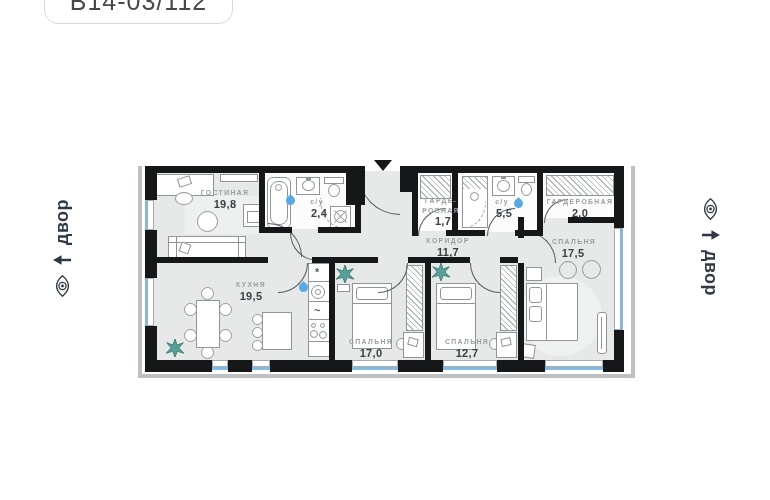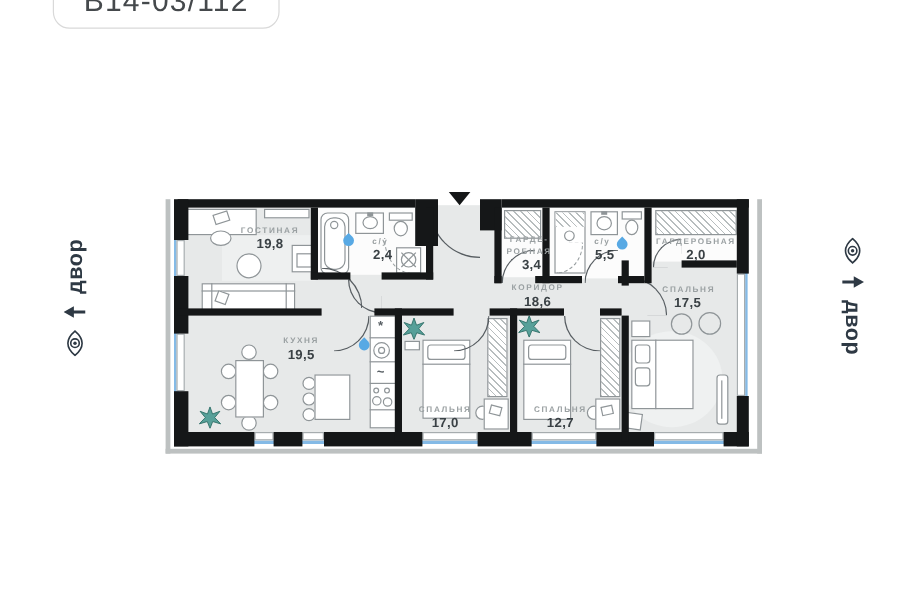--- a/index.html
+++ b/index.html
@@ -272,29 +272,29 @@
   <div class="w" style="left:500px;top:257px;width:18px;height:6px;"></div>
 
   <div class="tri" style="left:374px;top:160px;"></div>
 
   <div class="lbl" style="left:225px;top:188px;">ГОСТИНАЯ</div>
   <div class="num" style="left:225px;top:199px;">19,8</div>
   <div class="lbl" style="left:317px;top:197px;">с/у</div>
   <div class="num" style="left:319px;top:208px;">2,4</div>
   <div class="lbl" style="left:441px;top:196px;">ГАРДЕ-
 РОБНАЯ</div>
-  <div class="num" style="left:443px;top:216px;">3,4</div>
+  <div class="num" style="left:443px;top:216px;">1,7</div>
   <div class="lbl" style="left:502px;top:197px;">с/у</div>
   <div class="num" style="left:504px;top:208px;">5,5</div>
   <div class="lbl" style="left:580px;top:197px;">ГАРДЕРОБНАЯ</div>
   <div class="num" style="left:580px;top:208px;">2,0</div>
   <div class="lbl" style="left:574px;top:237px;">СПАЛЬНЯ</div>
   <div class="num" style="left:573px;top:248px;">17,5</div>
   <div class="lbl" style="left:448px;top:236px;">КОРИДОР</div>
-  <div class="num" style="left:448px;top:247px;">18,6</div>
+  <div class="num" style="left:448px;top:247px;">11,7</div>
   <div class="lbl" style="left:251px;top:280px;">КУХНЯ</div>
   <div class="num" style="left:251px;top:291px;">19,5</div>
   <div class="lbl" style="left:371px;top:337px;">СПАЛЬНЯ</div>
   <div class="num" style="left:371px;top:348px;">17,0</div>
   <div class="lbl" style="left:467px;top:337px;">СПАЛЬНЯ</div>
   <div class="num" style="left:467px;top:348px;">12,7</div>
 
   <div class="pageline"></div>
 </div>
 

